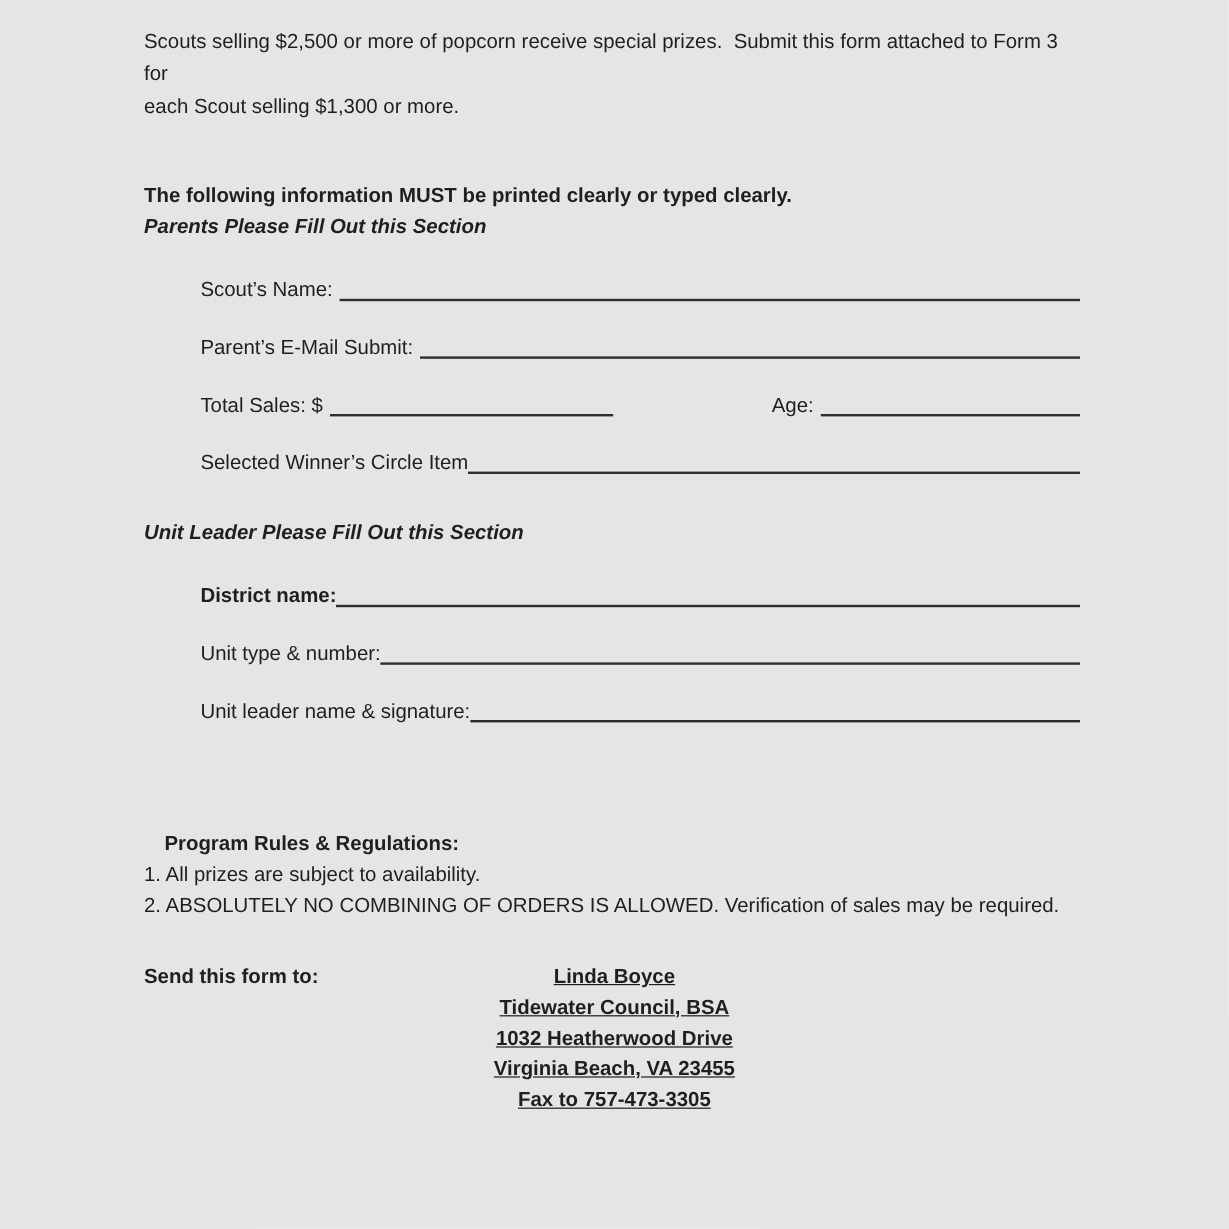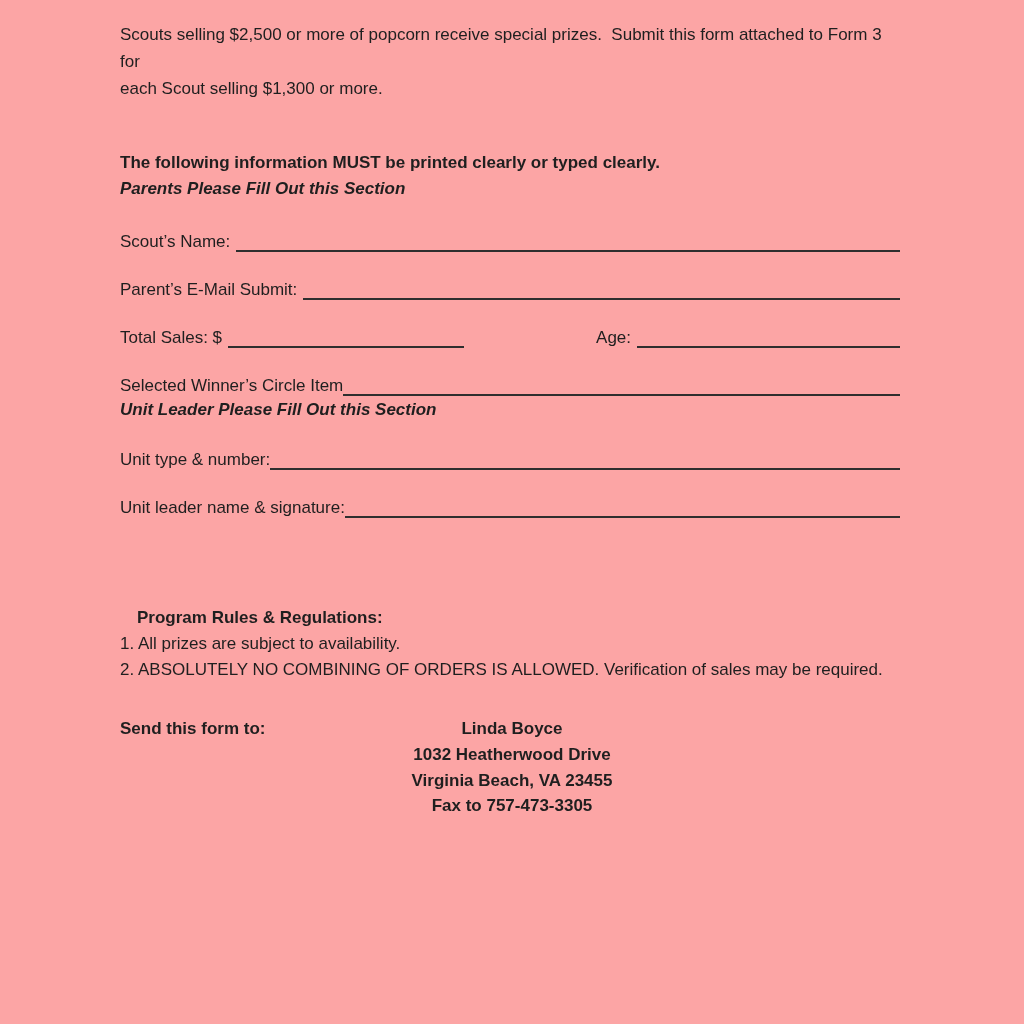--- a/index.html
+++ b/index.html
@@ -8,44 +8,45 @@
     font-family: "Liberation Sans", "DejaVu Sans", sans-serif;
     color: #1f1f1f;
     font-size: 17px;
     overflow: hidden;
   }
   .page {
     position: relative;
     width: 1024px;
     height: 1024px;
     padding: 21px 124px 0 120px;
-    background: #fca5a5;
+    background: #e5e5e5;
   }
   .intro-line {
     display: block;
     line-height: 27px;
     white-space: pre-wrap;
   }
   .must-line {
     margin-top: 48px;
     font-weight: bold;
     line-height: 26px;
   }
   .section-title {
     font-weight: bold;
     font-style: italic;
     line-height: 26px;
   }
   .parents-title { margin-top: 0px; }
-  .unit-title { }
+  .unit-title { margin-top: 34px; }
   .field-row {
     display: flex;
-    align-items: center;
+    align-items: flex-start;
     margin-top: 26px;
     line-height: 22px;
+    margin-left: 47px;
   }
   .field-row.first { margin-top: 29px; }
   .label { white-space: pre; flex: none; }
   .label.bold { font-weight: bold; }
   .blank-line {
     flex: 1;
     border-bottom: 2px solid #2e2e2e;
     height: 20px;
   }
   .blank-line.gap { margin-left: 6px; }
@@ -73,20 +74,21 @@
     position: absolute;
     top: 0;
     left: -120px;
     right: -124px;
     text-align: center;
   }
   .address-line {
     font-weight: bold;
     line-height: 25.8px;
     display: block;
+    text-decoration: underline;
   }
 </style>
 </head>
 <body>
 
 <div class="page">
 
   <div>
     <span class="intro-line">Scouts selling $2,500 or more of popcorn receive special prizes.  Submit this form attached to Form 3 for</span>
     <span class="intro-line">each Scout selling $1,300 or more.</span>
@@ -113,38 +115,43 @@
     <span class="blank-line gap"></span>
   </div>
 
   <div class="field-row">
     <span class="label">Selected Winner’s Circle Item</span>
     <span class="blank-line"></span>
   </div>
 
   <div class="section-title unit-title">Unit Leader Please Fill Out this Section</div>
 
+  <div class="field-row first">
+    <span class="label bold">District name:</span>
+    <span class="blank-line"></span>
+  </div>
 
   <div class="field-row">
     <span class="label">Unit type &amp; number:</span>
     <span class="blank-line"></span>
   </div>
 
   <div class="field-row">
     <span class="label">Unit leader name &amp; signature:</span>
     <span class="blank-line"></span>
   </div>
 
   <div class="rules-title">Program Rules &amp; Regulations:</div>
   <div class="rule-item">1. All prizes are subject to availability.</div>
   <div class="rule-item">2. ABSOLUTELY NO COMBINING OF ORDERS IS ALLOWED. Verification of sales may be required.</div>
 
   <div class="send-section">
     <div class="send-label">Send this form to:</div>
     <div class="address-block">
       <span class="address-line">Linda Boyce</span>
+      <span class="address-line">Tidewater Council, BSA</span>
       <span class="address-line">1032 Heatherwood Drive</span>
       <span class="address-line">Virginia Beach, VA 23455</span>
       <span class="address-line">Fax to 757-473-3305</span>
     </div>
   </div>
 
 </div>
 
 </body></html>

